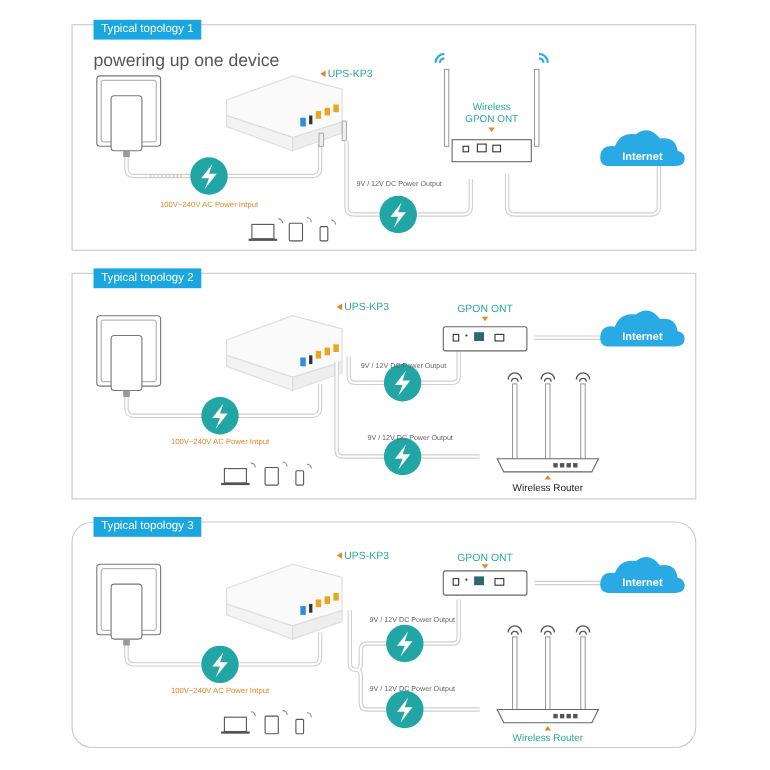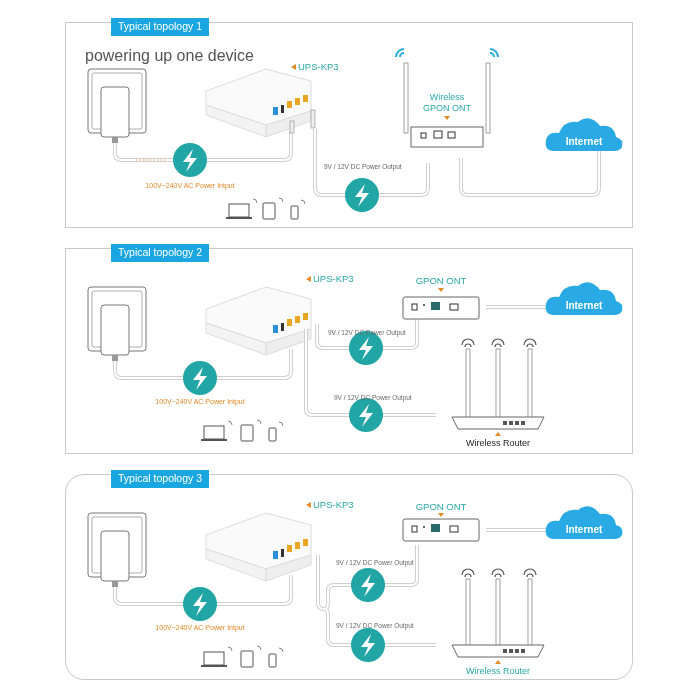--- a/index.html
+++ b/index.html
@@ -4,21 +4,21 @@
   <style>
     html, body { margin:0; padding:0; background:#ffffff; }
     body { width:700px; height:700px; position:relative; overflow:hidden;
            font-family:"Liberation Sans", sans-serif; }
     .panel { position:absolute; left:65px; width:568px; border:1px solid #c9c9c9;
              background:#ffffff; box-sizing:border-box; }
     #panel-1 { top:22px; height:206px; }
     #panel-2 { top:248px; height:206px; }
     #panel-3 { top:474px; height:206px;border-radius:19px; }
     .tag { position:absolute; left:19px; top:-5px; background:#1aa6e0; color:#fff;
-           font-size:10.5px; padding:2px 7px 3px 7px; line-height:13px;margin-left:26px; }
+           font-size:10.5px; padding:2px 7px 3px 7px; line-height:13px; }
     .subtitle { position:absolute; left:19px; top:24px; font-size:16px; color:#555; }
     svg.diagram { position:absolute; left:0; top:0; width:568px; height:206px; overflow:visible; }
     .lbl { font-family:"Liberation Sans", sans-serif; }
   </style>
 </head>
 <body>
 
 <div class="panel" id="panel-1">
   <div class="tag">Typical topology 1</div>
   <div class="subtitle">powering up one device</div>

